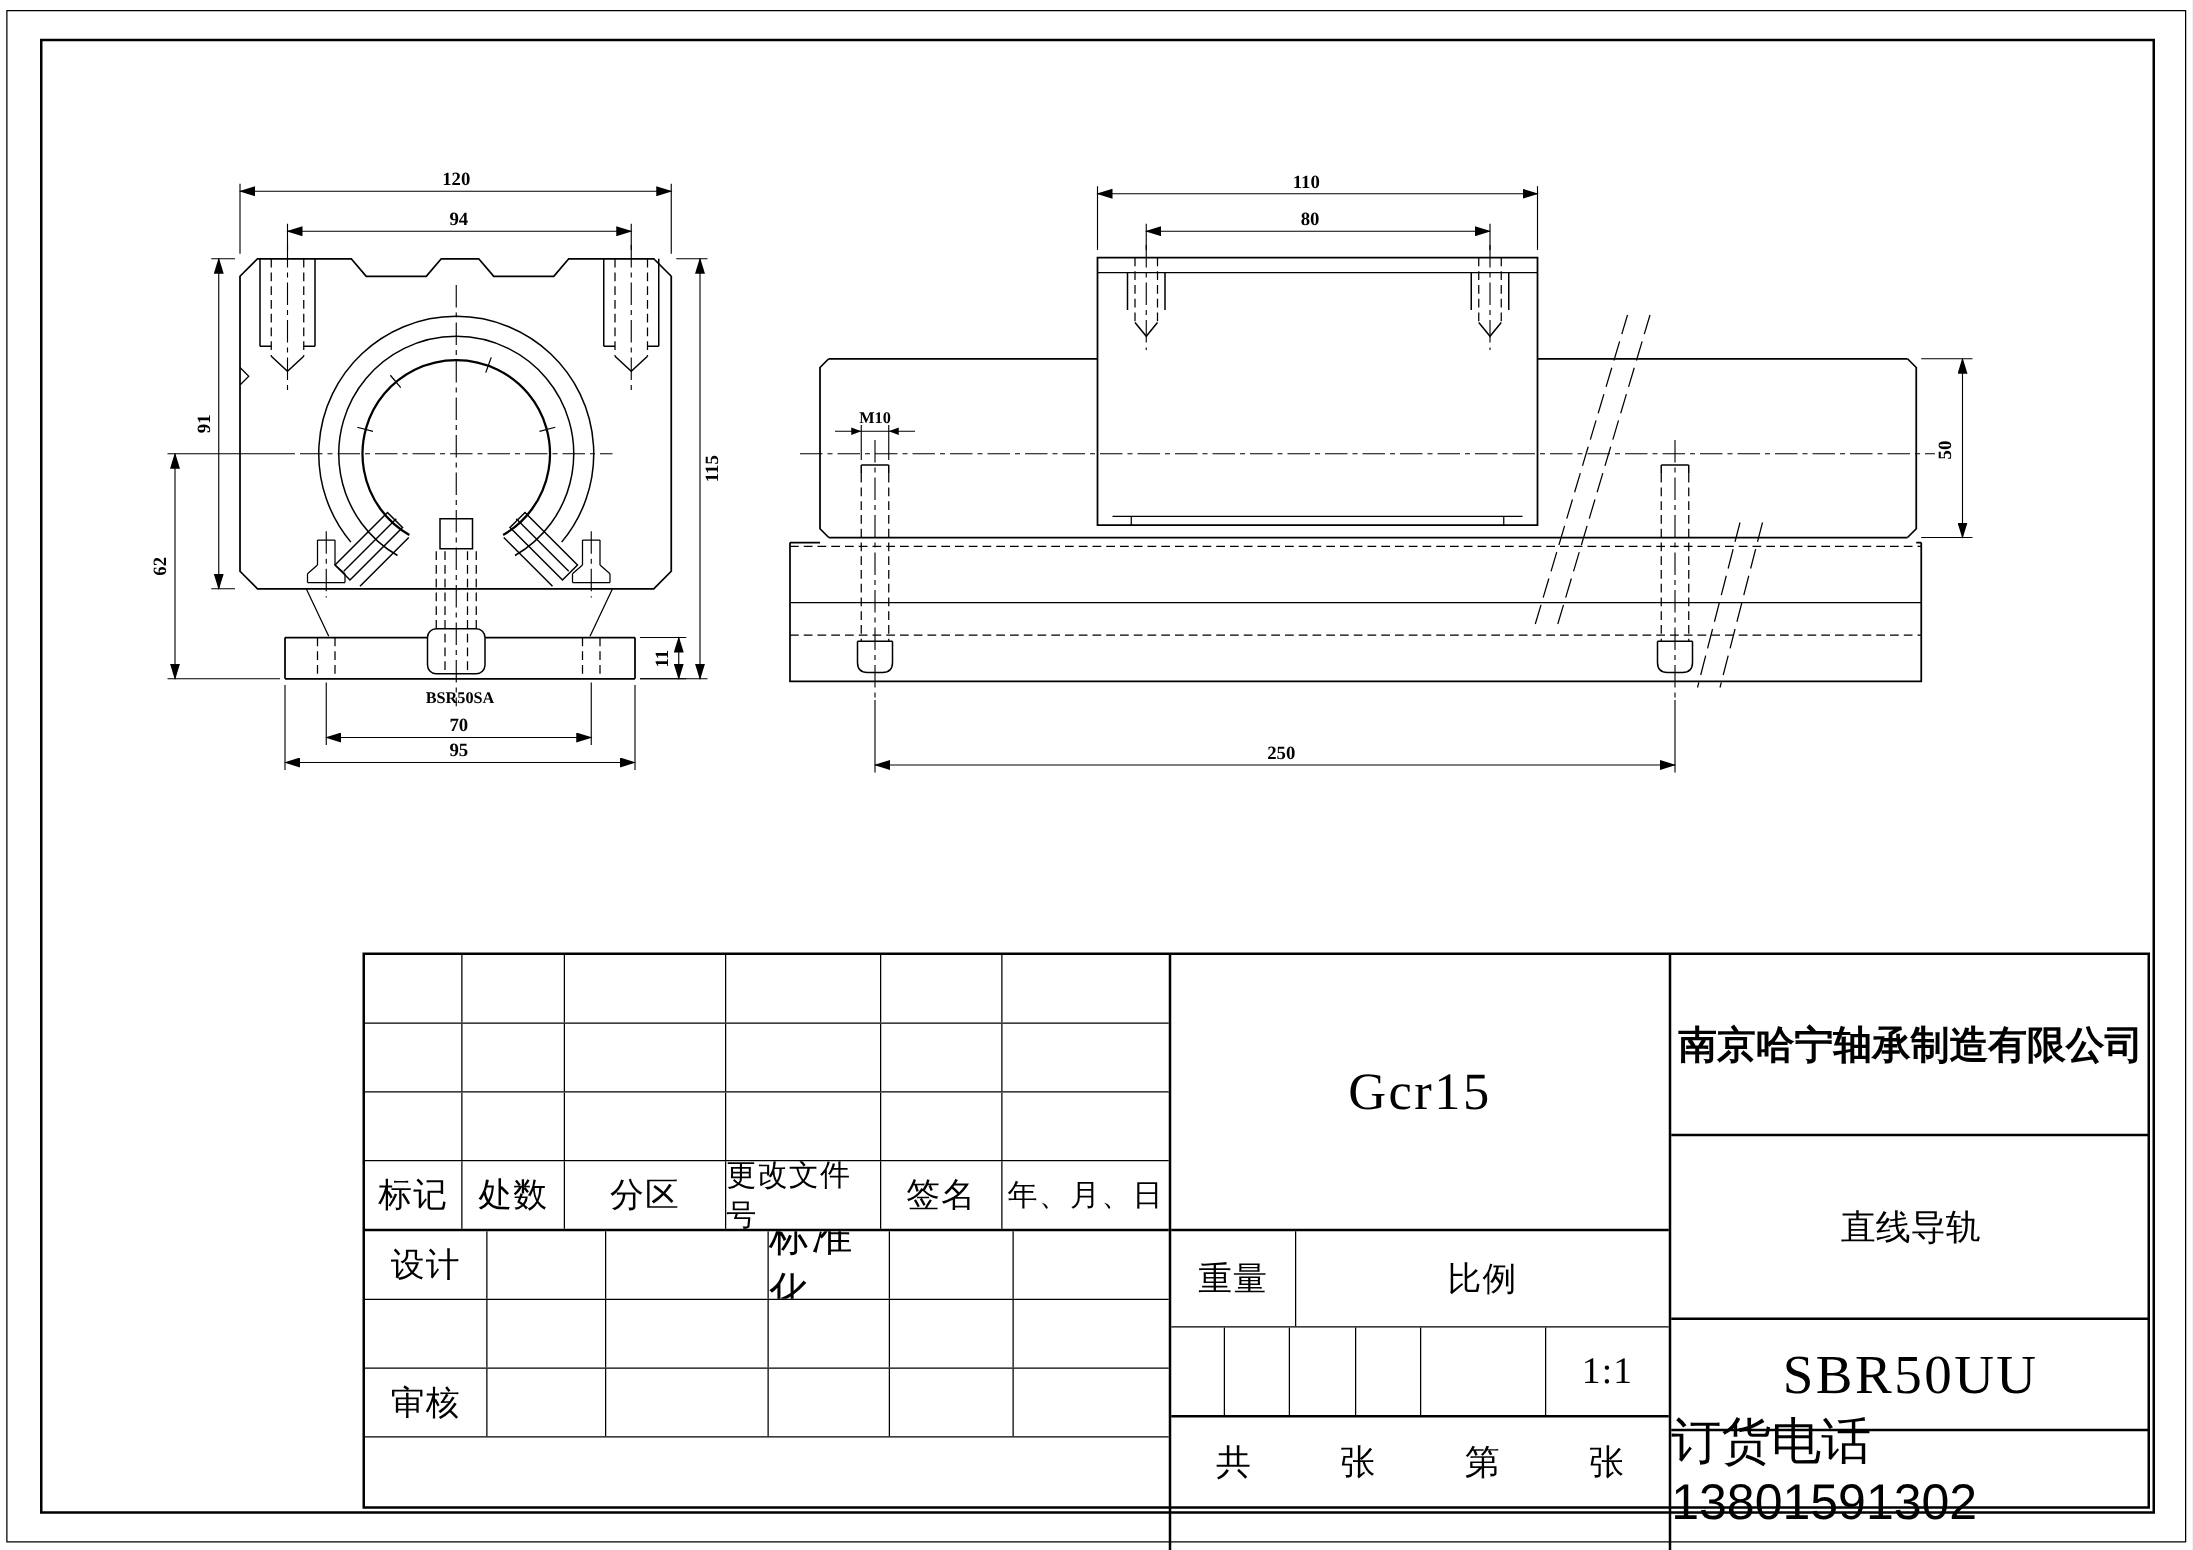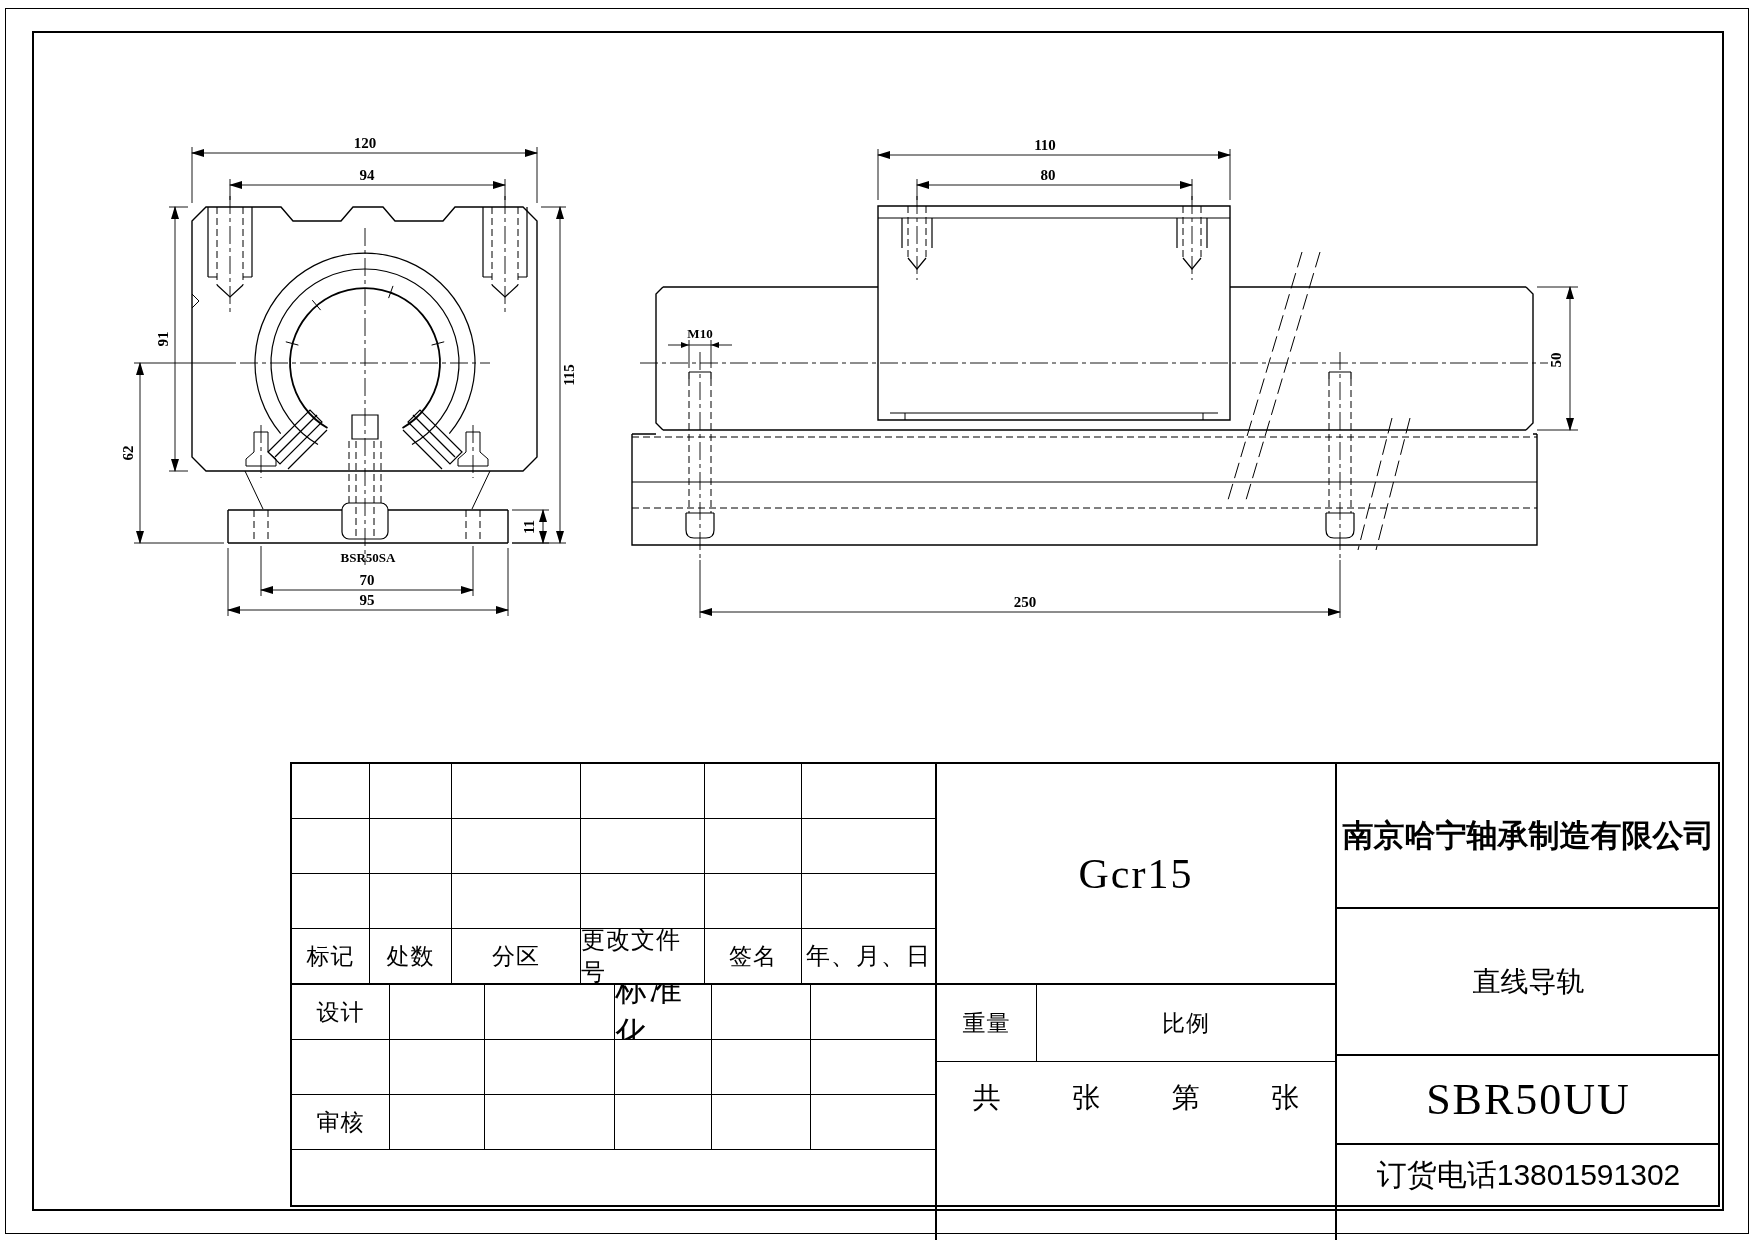--- a/index.html
+++ b/index.html
@@ -16,21 +16,21 @@
   .tb{position:absolute;left:290px;top:762px;width:1430px;height:445px;border:2px solid #000;box-sizing:border-box;}
   .tb *{box-sizing:border-box;}
   .tb-sec{position:absolute;top:0;height:514px;}
   .tb-left{left:0;width:645px;border-right:2px solid #000;display:flex;flex-direction:column;}
   .tb-mid{left:645px;width:400px;border-right:2px solid #000000;display:flex;flex-direction:column;}
   .tb-right{left:1045px;width:383px;display:flex;flex-direction:column;}
   .row{display:flex;flex:none;border-bottom:1px solid #000;}
   .row.last{border-bottom:none;}
   .row.thick{border-bottom:2px solid #000;}
   .cell{flex:none;border-right:1px solid #000;display:flex;align-items:center;justify-content:center;
-        font-size:23px;letter-spacing:1px;overflow:hidden;}
+        font-size:27px;letter-spacing:1px;overflow:hidden;}
   .cell.end{border-right:none;flex:1;}
   .gcr{flex:none;display:flex;align-items:center;justify-content:center;
        font:42px "Liberation Serif",serif;letter-spacing:2px;border-bottom:2px solid #000;}
   .sheetrow{display:flex;align-items:center;justify-content:space-around;font-size:28px;}
   .rbox{display:flex;align-items:center;justify-content:center;border-bottom:2px solid #000;}
   .rbox.last{border-bottom:none;}
 </style>
 </head>
 <body>
 
@@ -258,28 +258,36 @@
         <div class="cell end"></div>
       </div>
     </div>
 
     <div class="tb-sec tb-mid">
       <div class="gcr" style="height:221px">Gcr15</div>
       <div class="row" style="height:77px">
         <div class="cell" style="width:100px">重量</div>
         <div class="cell end">比例</div>
       </div>
+      <div class="row thick" style="height:72px">
+        <div class="cell" style="width:43px"></div>
+        <div class="cell" style="width:52px"></div>
+        <div class="cell" style="width:53px"></div>
+        <div class="cell" style="width:52px"></div>
+        <div class="cell" style="width:100px"></div>
+        <div class="cell end" style="font:30px 'Liberation Serif',serif">1:1</div>
+      </div>
       <div class="sheetrow" style="height:71px">
         <span>共</span>
         <span>张</span>
         <span>第</span>
         <span>张</span>
       </div>
     </div>
 
     <div class="tb-sec tb-right">
       <div class="rbox" style="height:145px;font-size:31px;font-weight:bold">南京哈宁轴承制造有限公司</div>
       <div class="rbox" style="height:147px;font-size:28px">直线导轨</div>
       <div class="rbox" style="height:89px;font:44px 'Liberation Serif',serif;letter-spacing:2px">SBR50UU</div>
-      <div class="rbox last" style="height:60px;font-size:30px">订货电话13801591302</div>
+      <div class="rbox last" style="height:60px;font-size:40px">订货电话13801591302</div>
     </div>
   </div>
 </div>
 
 </body></html>

